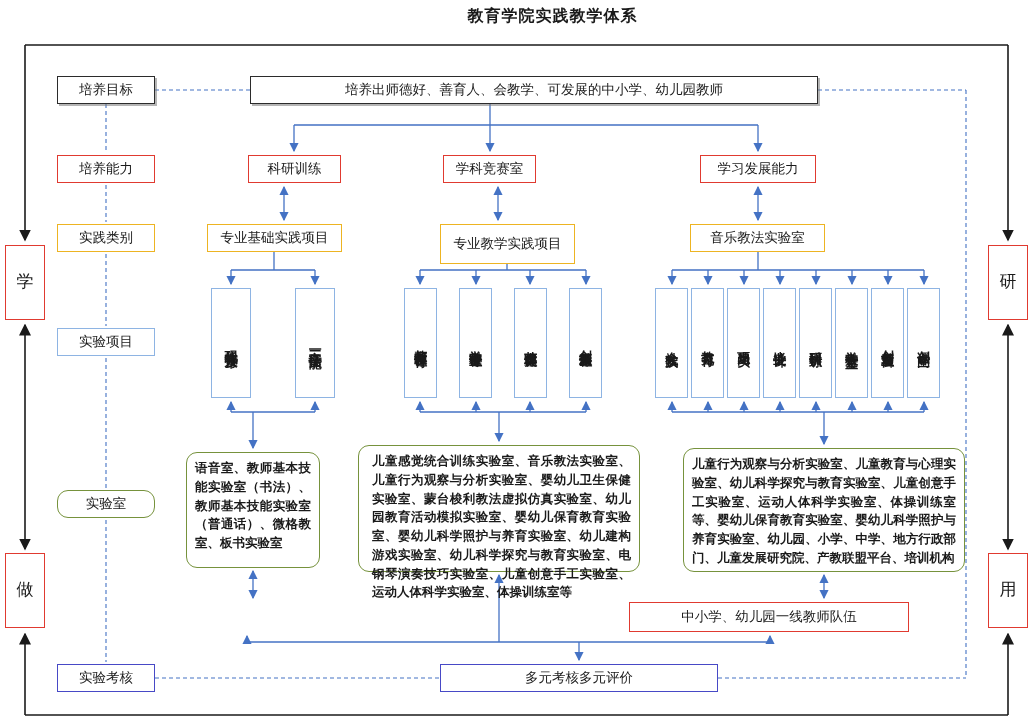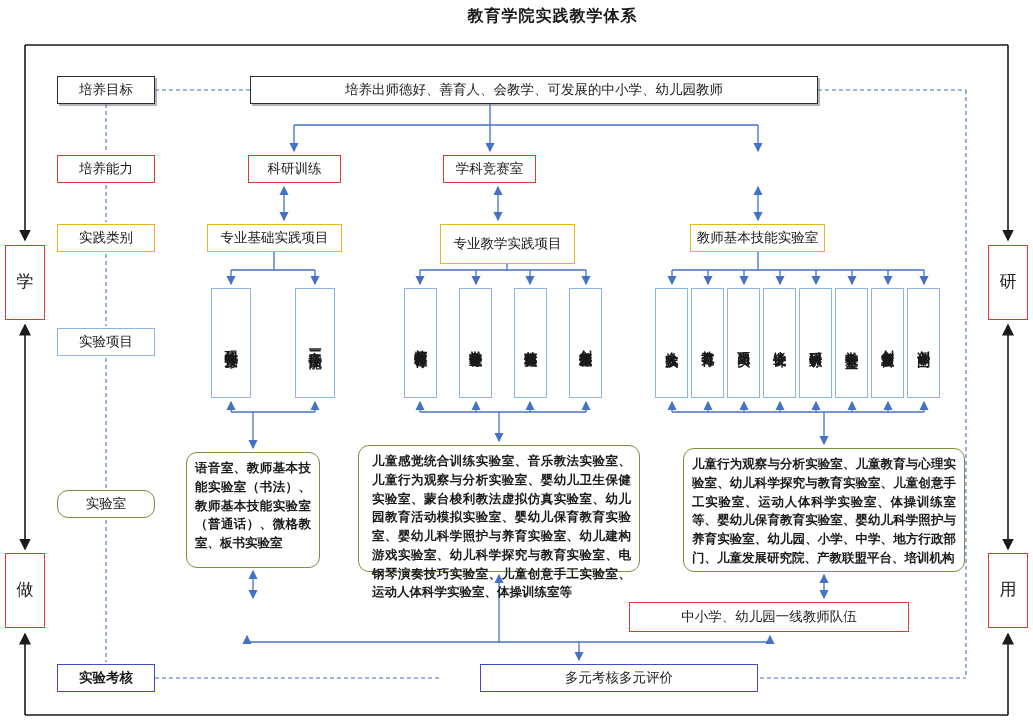--- a/index.html
+++ b/index.html
@@ -134,30 +134,31 @@
   <div class="box corner" style="left:5px;top:245px;width:40px;height:75px;">学</div>
   <div class="box corner" style="left:5px;top:553px;width:40px;height:75px;">做</div>
   <div class="box corner" style="left:988px;top:245px;width:40px;height:75px;">研</div>
   <div class="box corner" style="left:988px;top:553px;width:40px;height:75px;">用</div>
 
   <div class="box b-black" style="left:57px;top:76px;width:98px;height:28px;">培养目标</div>
   <div class="box b-red" style="left:57px;top:155px;width:98px;height:28px;">培养能力</div>
   <div class="box b-yellow" style="left:57px;top:224px;width:98px;height:28px;">实践类别</div>
   <div class="box b-lblue" style="left:57px;top:328px;width:98px;height:28px;">实验项目</div>
   <div class="box b-green" style="left:57px;top:490px;width:98px;height:28px;border-width:1px;">实验室</div>
-  <div class="box b-blue" style="left:57px;top:664px;width:98px;height:28px;font-weight:bold;">实验考核</div>
+  <div class="box b-blue" style="left:57px;top:664px;width:98px;height:28px;">实验考核</div>
 
   <div class="box b-black" style="left:250px;top:76px;width:568px;height:28px;">培养出师德好、善育人、会教学、可发展的中小学、幼儿园教师</div>
 
   <div class="box b-red" style="left:248px;top:155px;width:93px;height:28px;">科研训练</div>
   <div class="box b-red" style="left:443px;top:155px;width:93px;height:28px;">学科竞赛室</div>
+  <div class="box b-red" style="left:700px;top:155px;width:116px;height:28px;">学习发展能力</div>
 
   <div class="box b-yellow" style="left:207px;top:224px;width:135px;height:28px;">专业基础实践项目</div>
   <div class="box b-yellow" style="left:440px;top:224px;width:135px;height:40px;font-family:Liberation Serif, serif;">专业教学实践项目</div>
-  <div class="box b-yellow" style="left:690px;top:224px;width:135px;height:28px;">教师基本技能实验室</div>
+  <div class="box b-yellow" style="left:690px;top:224px;width:135px;height:28px;">音乐教法实验室</div>
 
   <div class="box vbox" style="left:211px;top:288px;width:40px;height:110px;">现代教育技术</div>
   <div class="box vbox" style="left:295px;top:288px;width:40px;height:110px;">三字一话技能</div>
 
   <div class="box vbox" style="left:404px;top:288px;width:33px;height:110px;">教师教育课程</div>
   <div class="box vbox" style="left:459px;top:288px;width:33px;height:110px;">学科专业课程</div>
   <div class="box vbox" style="left:514px;top:288px;width:33px;height:110px;">艺术类课程</div>
   <div class="box vbox" style="left:569px;top:288px;width:33px;height:110px;">创新拓展课程</div>
 
   <div class="box vbox" style="left:655px;top:288px;width:33px;height:110px;">社会实践</div>
@@ -168,15 +169,15 @@
   <div class="box vbox" style="left:835px;top:288px;width:33px;height:110px;">学科竞赛室</div>
   <div class="box vbox" style="left:871px;top:288px;width:33px;height:110px;">创新创业项目</div>
   <div class="box vbox" style="left:907px;top:288px;width:33px;height:110px;">创课空间</div>
 
   <div class="box b-green labbox" style="left:186px;top:452px;width:134px;height:116px;">语音室、教师基本技能实验室（书法）、教师基本技能实验室（普通话）、微格教室、板书实验室</div>
   <div class="box b-green labbox" style="left:358px;top:445px;width:282px;height:127px;padding-left:13px;">儿童感觉统合训练实验室、音乐教法实验室、儿童行为观察与分析实验室、婴幼儿卫生保健实验室、蒙台梭利教法虚拟仿真实验室、幼儿园教育活动模拟实验室、婴幼儿保育教育实验室、婴幼儿科学照护与养育实验室、幼儿建构游戏实验室、幼儿科学探究与教育实验室、电钢琴演奏技巧实验室、儿童创意手工实验室、运动人体科学实验室、体操训练室等</div>
   <div class="box b-green labbox" style="left:683px;top:448px;width:282px;height:124px;">儿童行为观察与分析实验室、儿童教育与心理实验室、幼儿科学探究与教育实验室、儿童创意手工实验室、运动人体科学实验室、体操训练室等、婴幼儿保育教育实验室、婴幼儿科学照护与养育实验室、幼儿园、小学、中学、地方行政部门、儿童发展研究院、产教联盟平台、培训机构</div>
 
   <div class="box b-red" style="left:629px;top:602px;width:280px;height:30px;">中小学、幼儿园一线教师队伍</div>
 
-  <div class="box b-blue" style="left:440px;top:664px;width:278px;height:28px;margin-left:40px;">多元考核多元评价</div>
+  <div class="box b-blue" style="left:440px;top:664px;width:278px;height:28px;">多元考核多元评价</div>
 
 </div>
 
 </body></html>

